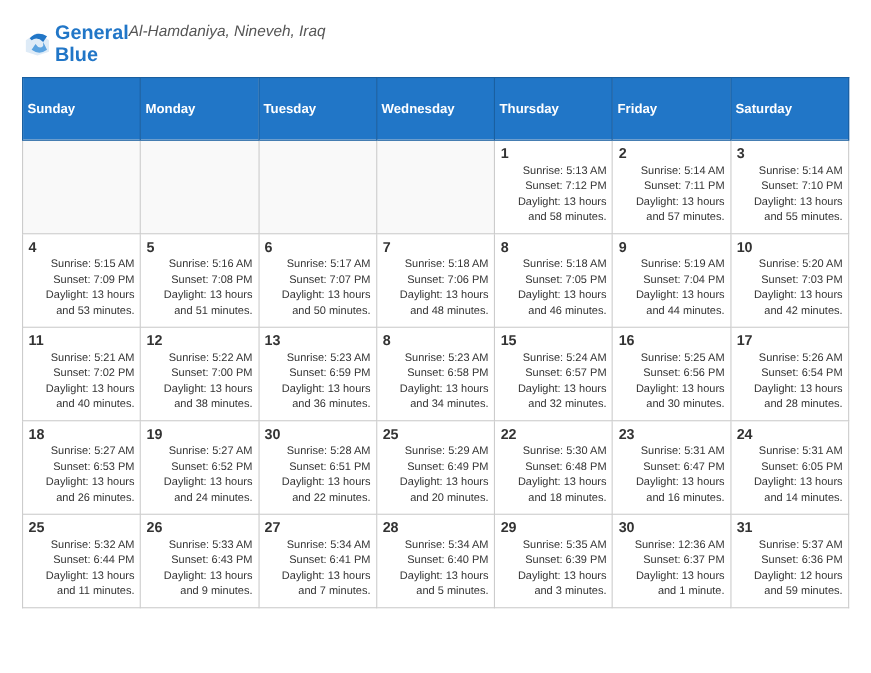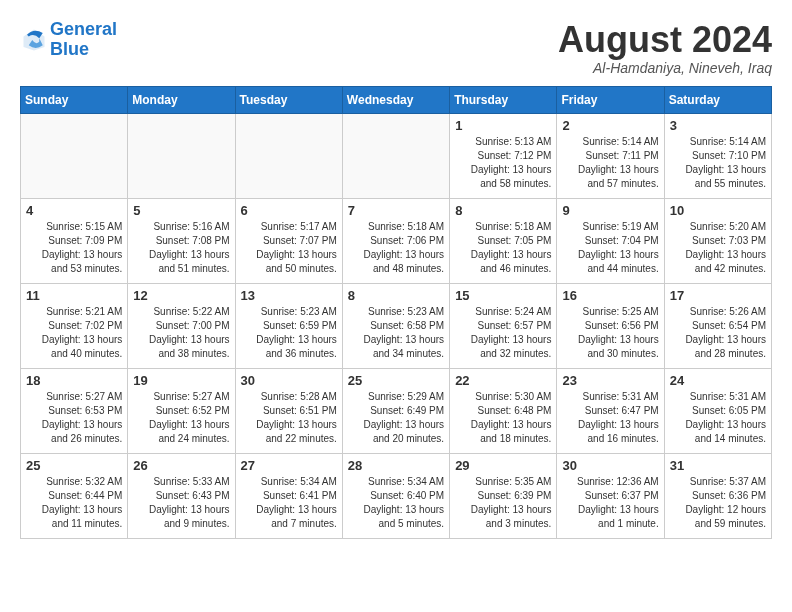--- a/index.html
+++ b/index.html
@@ -8,21 +8,20 @@
       background: #fff;
       width: 792px;
       min-height: 612px;
     }
     .page {
       width: 792px;
       padding: 20px 20px 10px 20px;
     }
     .header {
       display: flex;
-      justify-content: space-between;
       align-items: flex-start;
       margin-bottom: 10px;
     }
     .logo {
       display: flex;
       align-items: center;
     }
     .logo-text {
       font-size: 18px;
       font-weight: bold;
@@ -52,21 +51,21 @@
       font-style: italic;
     }
     .calendar {
       width: 100%;
       border-collapse: collapse;
       font-size: 11px;
     }
     .calendar th {
       background-color: #2176c7;
       color: #fff;
-      padding: 6px 4px;
+      padding: 21px 4px;
       text-align: left;
       font-size: 12px;
       font-weight: bold;
       border: 1px solid #1a5fa0;
     }
     .calendar td {
       border: 1px solid #ccc;
       vertical-align: top;
       padding: 4px 5px;
       width: calc(100% / 7);
@@ -99,21 +98,20 @@
         <polygon points="16,4 28,12 28,24 16,28 4,24 4,12" fill="#2176c7" opacity="0.15"></polygon>
         <path d="M8 10 Q16 2 26 8 L22 14 Q16 8 10 12 Z" fill="#2176c7"></path>
         <path d="M22 14 L26 22 Q18 28 10 22 L14 16 Q18 22 22 18 Z" fill="#5ba3e0"></path>
       </svg>
       <div class="logo-text">
         <div><span>General</span></div>
         <div><span>Blue</span></div>
       </div>
     </div>
     <div class="title-block">
-      <div class="month-title">August 2024</div>
       <div class="location">Al-Hamdaniya, Nineveh, Iraq</div>
     </div>
   </div>
 
   <table class="calendar">
     <thead>
       <tr>
         <th>Sunday</th>
         <th>Monday</th>
         <th>Tuesday</th>

